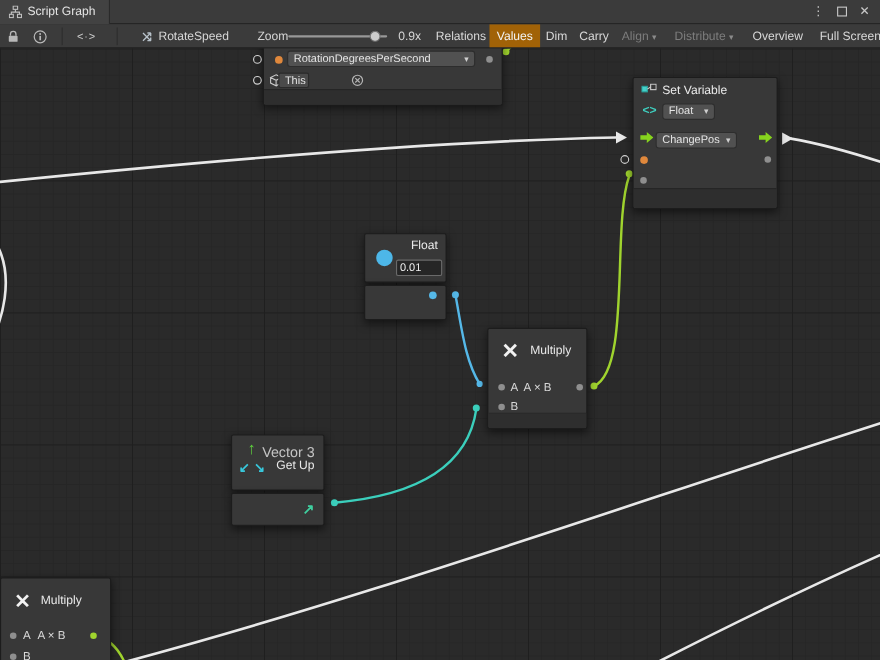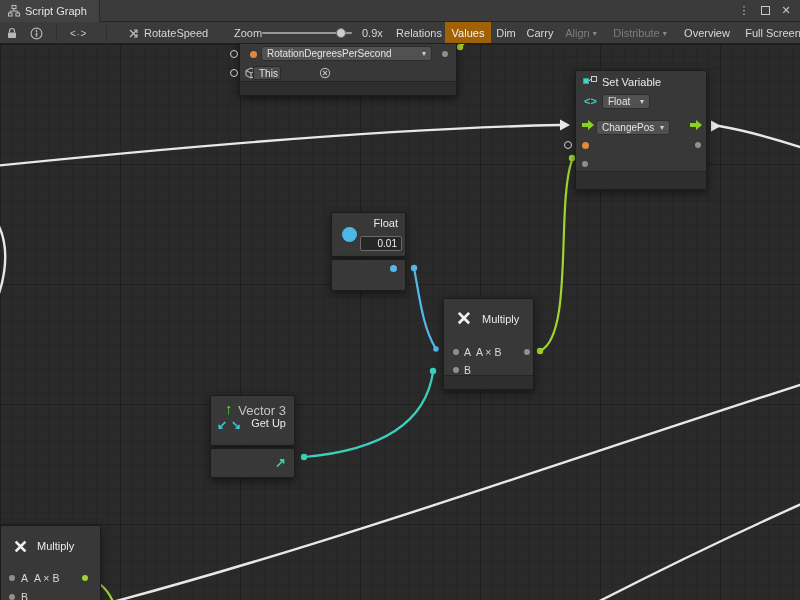--- a/index.html
+++ b/index.html
@@ -70,21 +70,21 @@
   .blue { background:#55b8e8; } .lime { background:#a0d42e; }
   .ring { position:absolute; width:8px; height:8px; border:1.5px solid #cfcfcf;
           border-radius:50%; background:transparent; }
   .dd { position:absolute; background:#515151; border:1px solid #2d2d2d; border-radius:3px;
         display:flex; align-items:center; padding:0 5px; font-size:10px; color:#e4e4e4;
         white-space:nowrap; overflow:hidden; }
   .dd .caret { margin-left:auto; font-size:8px; color:#cfcfcf; padding-left:4px; }
   .objfield { position:absolute; background:#4a4a4a; border:1px solid #2a2a2a; border-radius:2px;
               display:flex; align-items:center; padding:0 5px; font-size:10px; color:#e4e4e4; }
   .field { position:absolute; background:#262626; border:1px solid #6a6a6a; border-radius:2px;
-           display:flex; align-items:center; justify-content:flex-end; padding:0 4px;
+           display:flex; align-items:center; justify-content:flex-end; padding:0 18px;
            font-size:10px; color:#efefef; }
   .xicon { position:absolute; color:#f2f2f2; font-weight:bold; }
   .float-circle { position:absolute; width:15px; height:15px; border-radius:50%;
                   background:#4db7e8; }
   .vicon { position:absolute; font-weight:bold; }
 </style>
 </head>
 <body>
 
 <div class="app">

